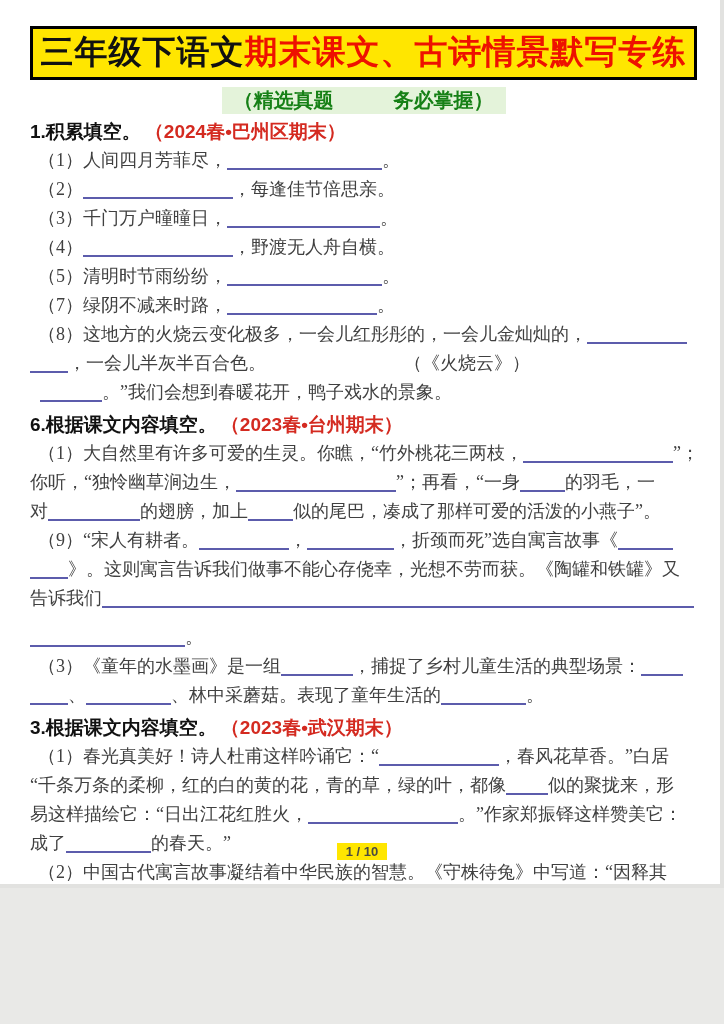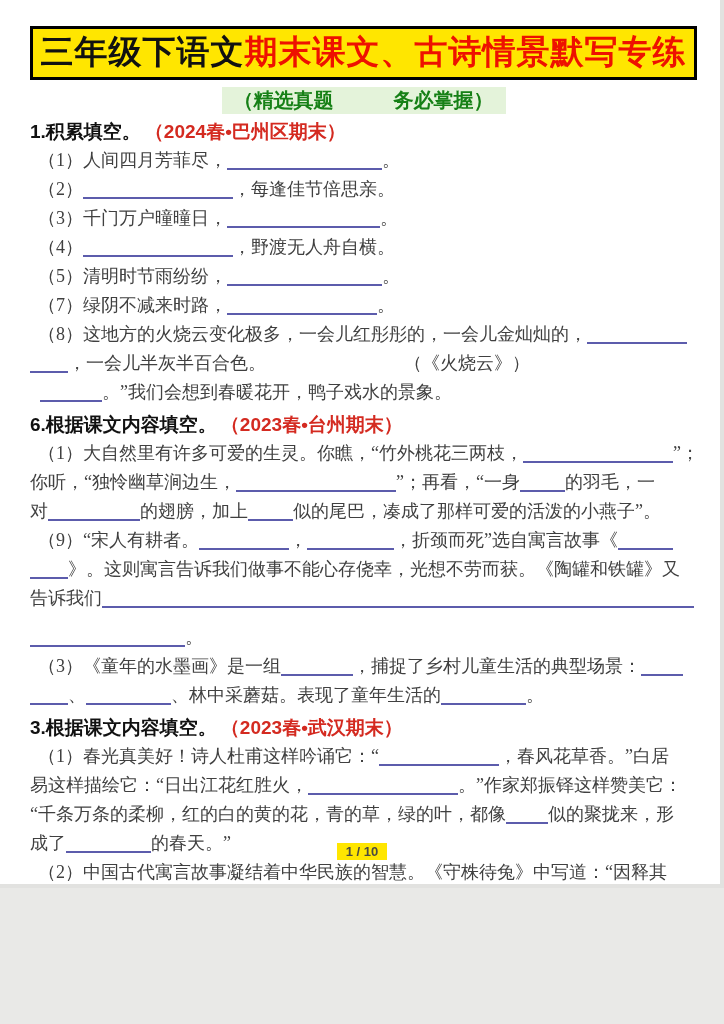--- a/index.html
+++ b/index.html
@@ -121,22 +121,22 @@
         <div class="line"><span class="txt">你听，“独怜幽草涧边生，</span><span class="blank" style="width: 160px;"></span><span class="txt">”；再看，“一身</span><span class="blank" style="width: 45px;"></span><span class="txt">的羽毛，一</span></div>
         <div class="line"><span class="txt">对</span><span class="blank" style="width: 92px;"></span><span class="txt">的翅膀，加上</span><span class="blank" style="width: 45px;"></span><span class="txt">似的尾巴，凑成了那样可爱的活泼的小燕子”。</span></div>
         <div class="line indent"><span class="txt">（9）“宋人有耕者。</span><span class="blank" style="width: 90px;"></span><span class="txt">，</span><span class="blank" style="width: 87px;"></span><span class="txt">，折颈而死”选自寓言故事《</span><span class="blank" style="width: 55px;"></span></div>
         <div class="line"><span class="blank" style="width: 38px;"></span><span class="txt">》。这则寓言告诉我们做事不能心存侥幸，光想不劳而获。《陶罐和铁罐》又</span></div>
         <div class="line"><span class="txt">告诉我们</span><span class="blank" style="width: 592px;"></span></div>
         <div class="line gap"><span class="blank" style="width: 155px;"></span><span class="txt">。</span></div>
         <div class="line indent"><span class="txt">（3）《童年的水墨画》是一组</span><span class="blank" style="width: 72px;"></span><span class="txt">，捕捉了乡村儿童生活的典型场景：</span><span class="blank" style="width: 42px;"></span></div>
         <div class="line"><span class="blank" style="width: 38px;"></span><span class="txt">、</span><span class="blank" style="width: 85px;"></span><span class="txt">、林中采蘑菇。表现了童年生活的</span><span class="blank" style="width: 85px;"></span><span class="txt">。</span></div>
         <div class="section-heading"><span class="h-label">3.根据课文内容填空。</span><span class="h-source">（2023春•武汉期末）</span></div>
         <div class="line indent"><span class="txt">（1）春光真美好！诗人杜甫这样吟诵它：“</span><span class="blank" style="width: 120px;"></span><span class="txt">，春风花草香。”白居</span></div>
+        <div class="line"><span class="txt">“千条万条的柔柳，红的白的黄的花，青的草，绿的叶，都像</span><span class="blank" style="width: 42px;"></span><span class="txt">似的聚拢来，形</span></div>
         <div class="line"><span class="txt">易这样描绘它：“日出江花红胜火，</span><span class="blank" style="width: 150px;"></span><span class="txt">。”作家郑振铎这样赞美它：</span></div>
-        <div class="line"><span class="txt">“千条万条的柔柳，红的白的黄的花，青的草，绿的叶，都像</span><span class="blank" style="width: 42px;"></span><span class="txt">似的聚拢来，形</span></div>
         <div class="line"><span class="txt">成了</span><span class="blank" style="width: 85px;"></span><span class="txt">的春天。”</span></div>
         <div class="line indent"><span class="txt">（2）中国古代寓言故事凝结着中华民族的智慧。《守株待兔》中写道：“因释其</span></div>
       </div>
 
   </div>
 
   <div class="footer-row">
     <span class="page-num">1 / 10</span>
   </div>
 </div>

